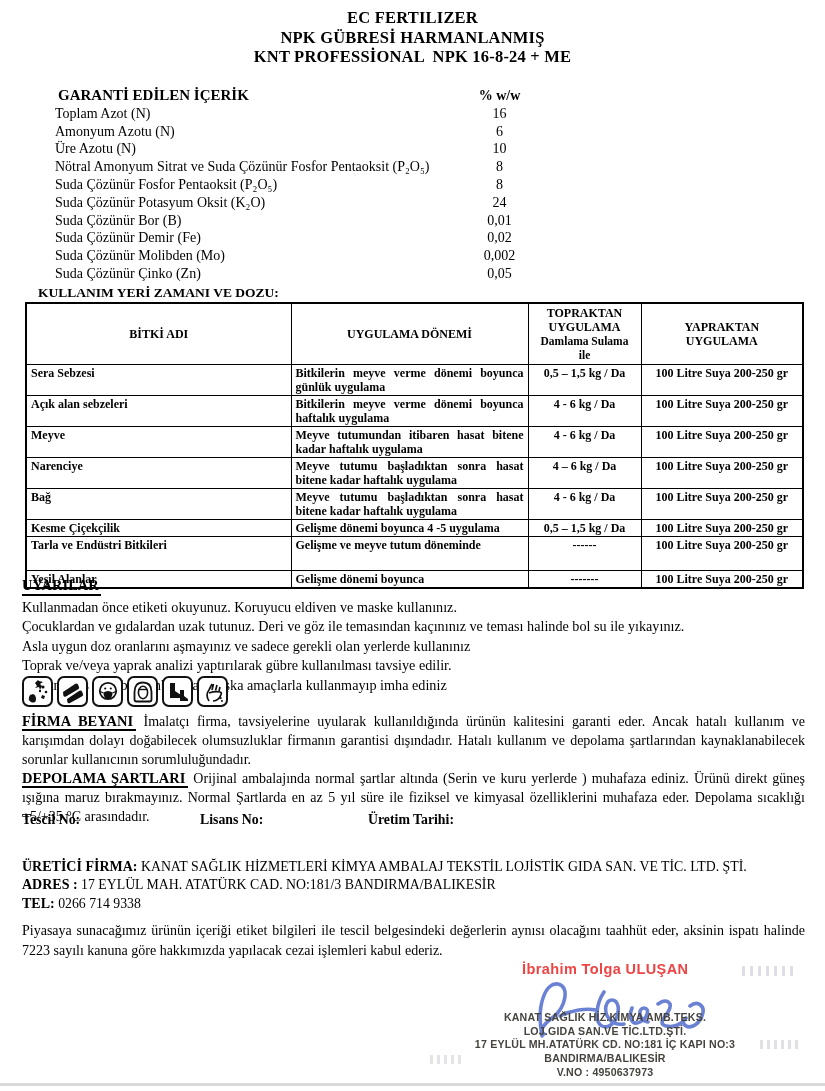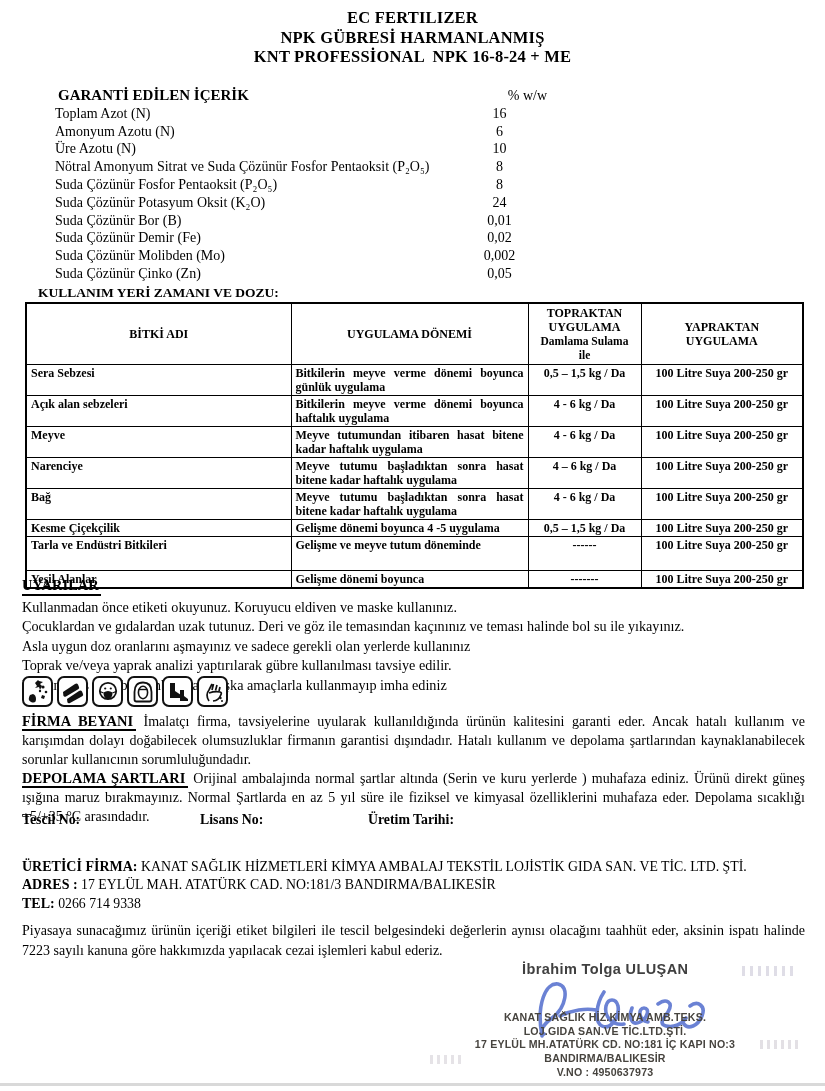--- a/index.html
+++ b/index.html
@@ -14,21 +14,21 @@
   
   .title-block { position:absolute; top:8px; left:0; width:100%; text-align:center; }
   .title-block div { font-weight:bold; font-size:16.5px; line-height:19.5px; white-space:pre; letter-spacing:.2px; }
 
   
   .content-block { position:absolute; top:87px; left:55px; width:492px; }
   .content-row { display:flex; font-size:14px; line-height:17.8px; }
   .content-row .nm { flex:1; }
   .content-row .vl { width:95px; text-align:center; }
   .content-head .nm { font-weight:bold; font-size:15px; padding-left:3px; }
-  .content-head .vl { font-weight:normal;text-align:right; }
+  .content-head .vl { font-weight:bold; }
 
   
   .usage-heading { position:absolute; top:285px; left:38px; font-weight:bold; font-size:13.5px; }
   .usage-table { position:absolute; top:302px; left:25px; width:777px;
                  border-collapse:collapse; border:2px solid #000; table-layout:fixed; }
   .usage-table th, .usage-table td { border:1px solid #000; font-size:12px; line-height:14px; padding:1px 4px; vertical-align:top;font-weight:bold; }
   .usage-table th { text-align:center; vertical-align:middle; font-weight:bold; padding:2px 7px; }
   .usage-table col.c1{width:265px} .usage-table col.c2{width:237px}
   .usage-table col.c3{width:113px} .usage-table col.c4{width:162px}
   .usage-table td.period { text-align:justify; text-align-last:left; }
@@ -296,21 +296,21 @@
   </div>
 
   <div class="mfg">
     <div><b>ÜRETİCİ FİRMA:</b><span> KANAT SAĞLIK HİZMETLERİ KİMYA AMBALAJ TEKSTİL LOJİSTİK GIDA SAN. VE TİC. LTD. ŞTİ.</span></div>
     <div><b>ADRES :</b><span> 17 EYLÜL MAH. ATATÜRK CAD. NO:181/3 BANDIRMA/BALIKESİR</span></div>
     <div><b>TEL:</b><span> 0266 714 9338</span></div>
   </div>
 
   <div class="legal">Piyasaya sunacağımız ürünün içeriği etiket bilgileri ile tescil belgesindeki değerlerin aynısı olacağını taahhüt eder, aksinin ispatı halinde 7223 sayılı kanuna göre hakkımızda yapılacak cezai işlemleri kabul ederiz.</div>
 
-  <div class="sig-name" style="color:#404040;">İbrahim Tolga ULUŞAN</div>
+  <div class="sig-name" style="color:#ef4444;">İbrahim Tolga ULUŞAN</div>
   <svg class="sig-svg" width="200" height="78" viewBox="0 0 200 78">
     <path fill="none" stroke="#5b74cf" stroke-width="3.6" stroke-linecap="round" stroke-linejoin="round" opacity="0.9" d="M22 62 C 16 30, 26 8, 38 10 C 50 12, 46 34, 32 44 C 24 50, 18 58, 24 60
          M40 42 C 52 36, 66 34, 76 36
          M84 18 C 76 30, 74 48, 82 52 C 90 56, 100 44, 98 32 C 96 24, 88 24, 86 32 C 84 42, 92 52, 104 50
          M112 34 C 108 44, 112 52, 120 48 C 128 44, 130 34, 124 34 C 118 34, 118 46, 128 48
          M138 30 C 146 24, 154 28, 148 38 C 144 44, 138 50, 146 52 C 154 54, 162 50, 166 44
          M170 32 C 178 26, 186 32, 182 42 C 178 52, 168 56, 164 50"></path>
   </svg>
   <div class="stamp" style="color:#47443f;">
     <div>KANAT SAĞLIK HİZ.KİMYA AMB.TEKS.</div>

